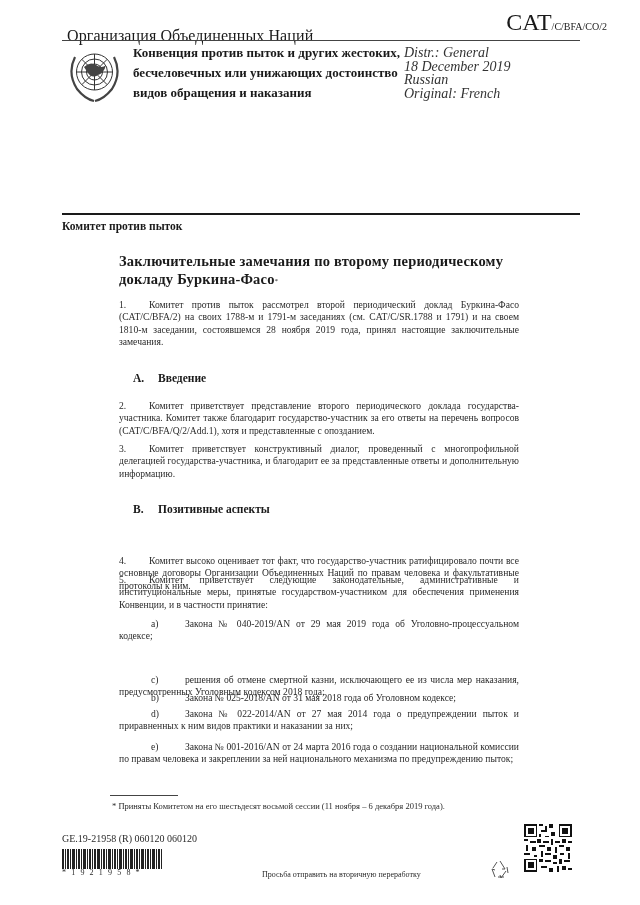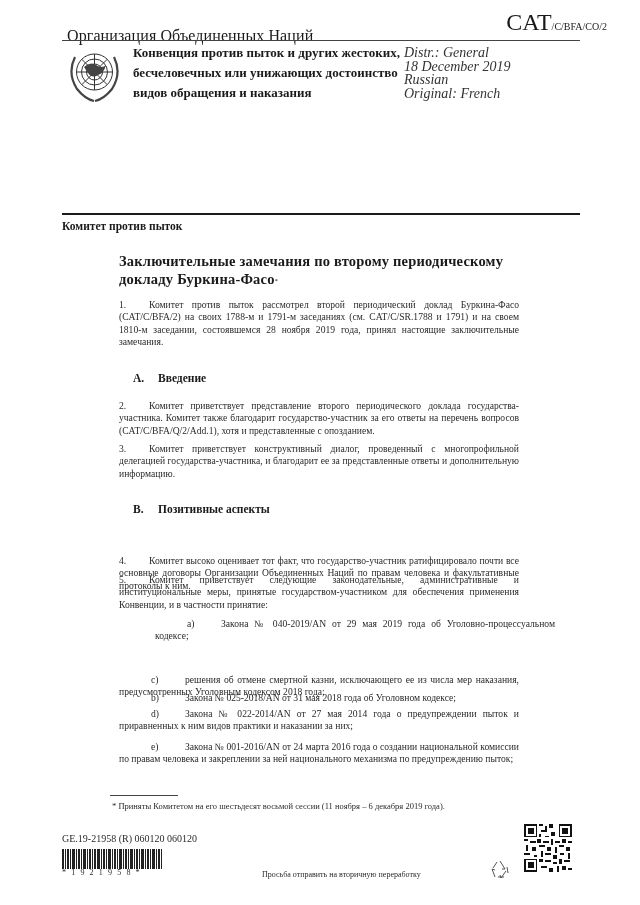--- a/index.html
+++ b/index.html
@@ -94,21 +94,21 @@
   <span class="letter">B.</span><span>Позитивные аспекты</span>
 </div>
 
 <div class="abs para" style="top:531px;margin-top:24px;">
   <span class="num">4.</span><span>Комитет высоко оценивает тот факт, что государство-участник ратифицировало почти все основные договоры Организации Объединенных Наций по правам человека и факультативные протоколы к ним.</span>
 </div>
 <div class="abs para" style="top:574px;">
   <span class="num">5.</span><span>Комитет приветствует следующие законодательные, административные и институциональные меры, принятые государством-участником для обеспечения применения Конвенции, и в частности принятие:</span>
 </div>
 
-<div class="abs sub" style="top:618px;margin-left:36px;">
+<div class="abs sub" style="top:618px;">
   <span class="lbl">a)</span><span>Закона № 040-2019/AN от 29 мая 2019 года об Уголовно-процессуальном кодексе;</span>
 </div>
 <div class="abs sub" style="top:692px;">
   <span class="lbl">b)</span><span>Закона № 025-2018/AN от 31 мая 2018 года об Уголовном кодексе;</span>
 </div>
 <div class="abs sub" style="top:674px;">
   <span class="lbl">c)</span><span>решения об отмене смертной казни, исключающего ее из числа мер наказания, предусмотренных Уголовным кодексом 2018 года;</span>
 </div>
 <div class="abs sub" style="top:708px;">
   <span class="lbl">d)</span><span>Закона № 022-2014/AN от 27 мая 2014 года о предупреждении пыток и приравненных к ним видов практики и наказании за них;</span>

